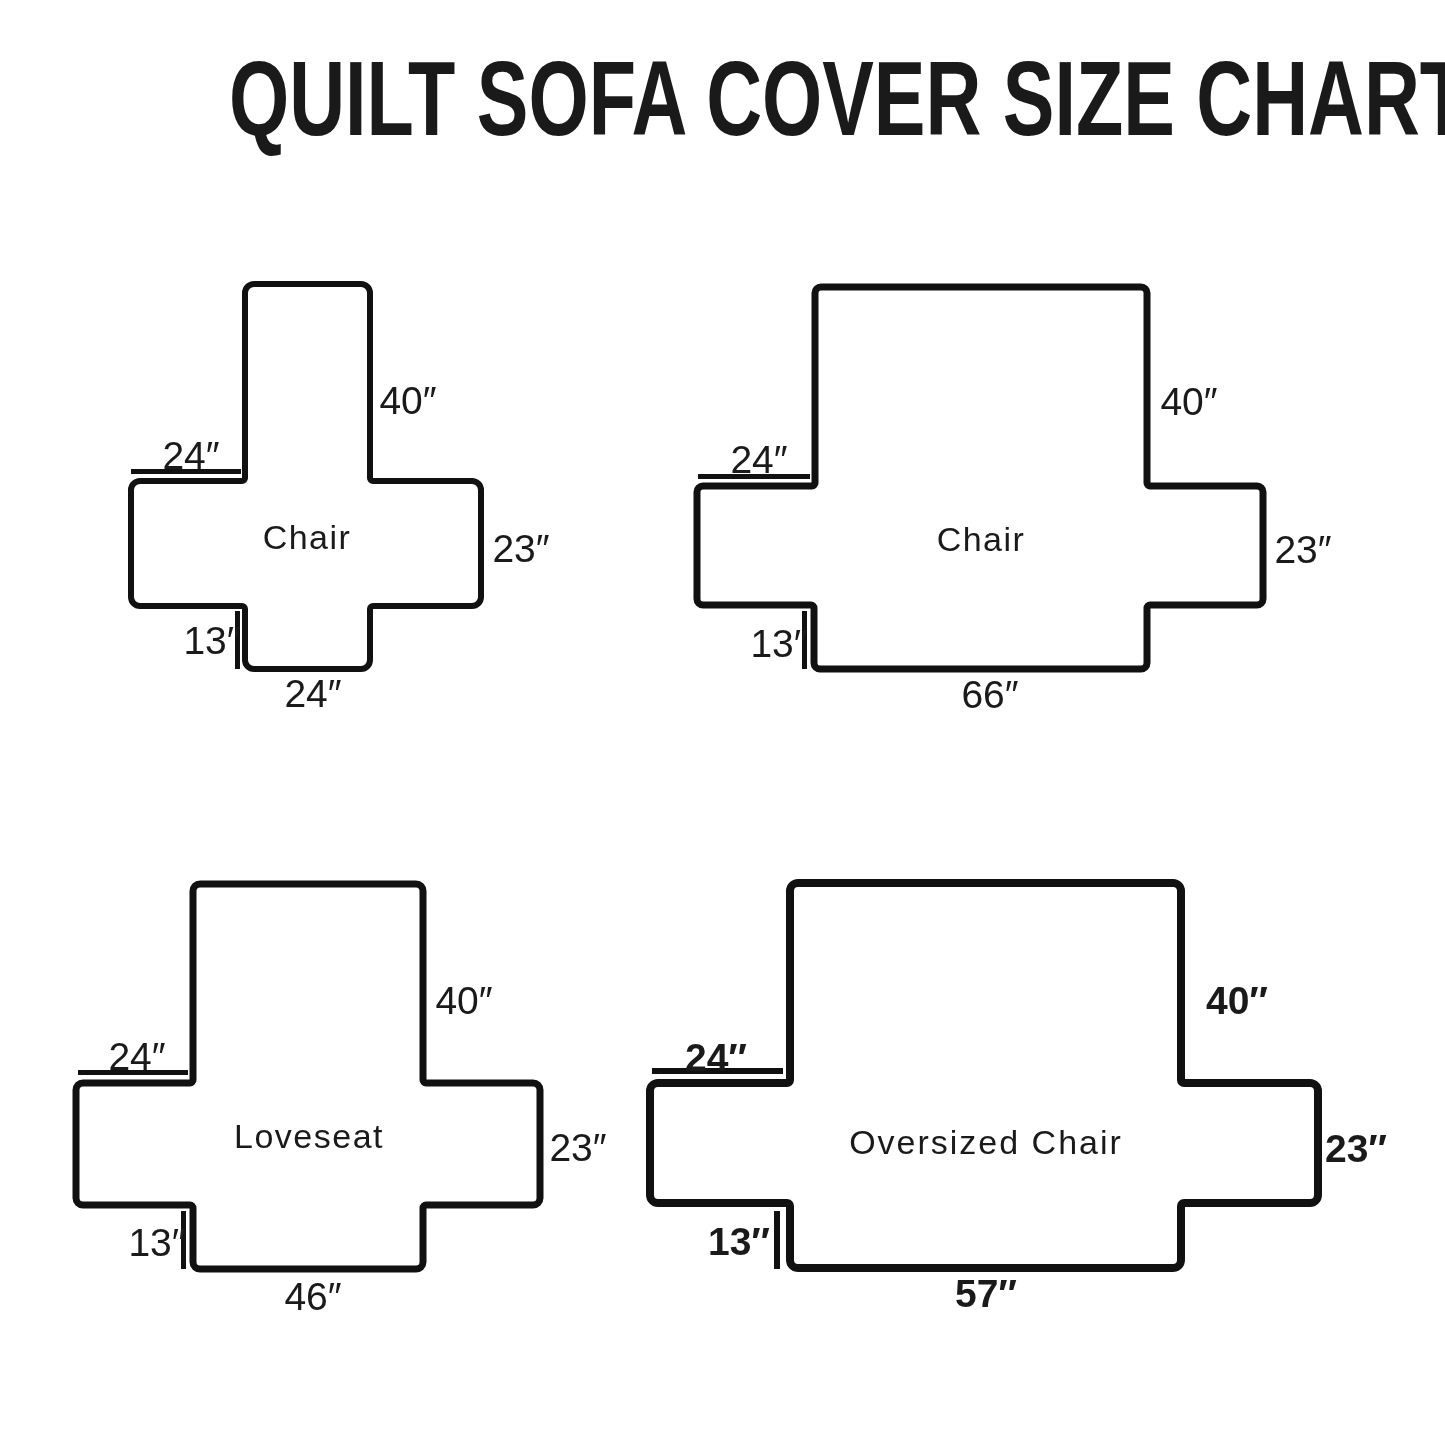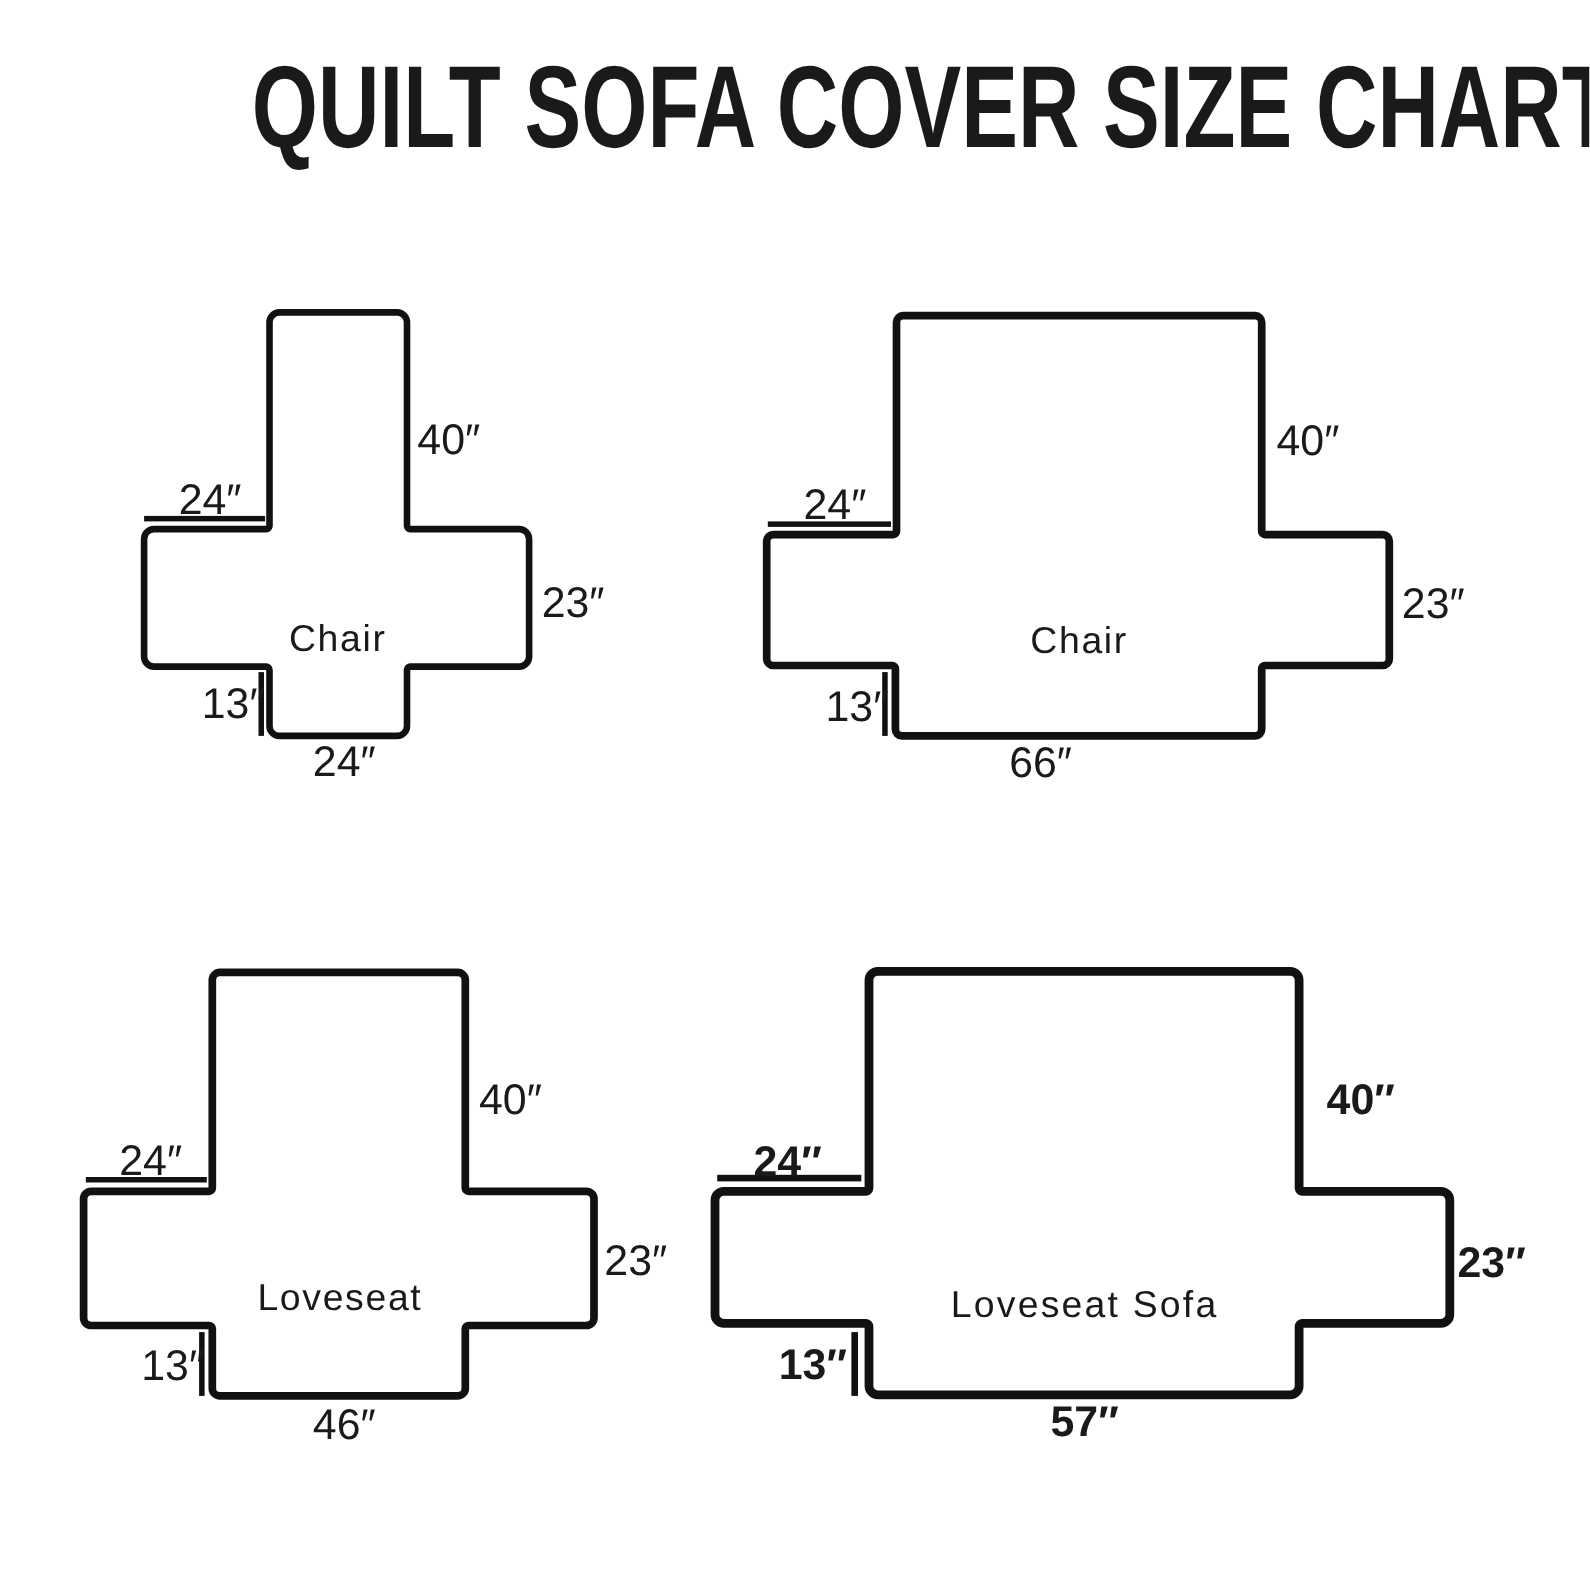--- a/index.html
+++ b/index.html
@@ -12,21 +12,21 @@
     font-size:106px;font-weight:700;line-height:1.15;white-space:nowrap;color:var(--text,#161616);
   }
   .title-inner{display:inline-block;transform:scaleX(0.73);transform-origin:center;}
   svg.shape{position:absolute;overflow:visible;}
   svg.shape path{fill:#ffffff;stroke:var(--outline,#111111);stroke-linejoin:round;}
   .label{
     position:absolute;transform:translate(-50%,-50%);white-space:nowrap;line-height:1;
   }
   .dim{font-size:39px;color:var(--text,#1c1c1c);}
   .dim.bold{font-weight:700;}
-  .name{font-size:34px;letter-spacing:1.5px;color:var(--text,#161616);margin-top:44px;}
+  .name{font-size:34px;letter-spacing:1.5px;color:var(--text,#161616);}
   .name.big{font-size:34px;letter-spacing:2px;}
   .dline{position:absolute;background:var(--outline,#111111);}
 </style>
 </head>
 <body>
 
 <div class="stage">
 
   <div class="title">
     <span class="title-inner">QUILT SOFA COVER SIZE CHART</span>
@@ -62,21 +62,21 @@
         L 9 321 A 6 6 0 0 1 3 315 L 3 208 A 6 6 0 0 1 9 202
         L 118 202 A 3 3 0 0 0 121 199 L 121 9 A 6 6 0 0 1 127 3 Z"></path>
     </svg>
     <div class="dline" style="left:698px;top:474px;width:112px;height:5px"></div>
     <div class="dline" style="left:802px;top:611px;width:5px;height:58px"></div>
     <div class="label name" style="left:981px;top:539px">Chair</div>
     <div class="label dim" style="left:1189px;top:401px">40″</div>
     <div class="label dim" style="left:759px;top:459px">24″</div>
     <div class="label dim" style="left:1303px;top:549px">23″</div>
     <div class="label dim" style="left:779px;top:643px">13″</div>
-    <div class="label dim" style="left:946px;top:694px">66″</div>
+    <div class="label dim" style="left:990px;top:694px">66″</div>
   </section>
 
   <section>
     <svg class="shape" style="left:73px;top:880px" width="470" height="392" viewBox="0 0 470 392">
       <path stroke-width="7" d="
         M 127 4 L 343 4 A 7 7 0 0 1 350 11 L 350 200 A 3 3 0 0 0 353 203
         L 460 203 A 7 7 0 0 1 467 210 L 467 318 A 7 7 0 0 1 460 325
         L 353 325 A 3 3 0 0 0 350 328 L 350 382 A 7 7 0 0 1 343 389
         L 127 389 A 7 7 0 0 1 120 382 L 120 328 A 3 3 0 0 0 117 325
         L 10 325 A 7 7 0 0 1 3 318 L 3 210 A 7 7 0 0 1 10 203
@@ -97,21 +97,21 @@
       <path stroke-width="8" d="
         M 154 6 L 529 6 A 8 8 0 0 1 537 14 L 537 203 A 3 3 0 0 0 540 206
         L 666 206 A 8 8 0 0 1 674 214 L 674 318 A 8 8 0 0 1 666 326
         L 540 326 A 3 3 0 0 0 537 329 L 537 383 A 8 8 0 0 1 529 391
         L 154 391 A 8 8 0 0 1 146 383 L 146 329 A 3 3 0 0 0 143 326
         L 14 326 A 8 8 0 0 1 6 318 L 6 214 A 8 8 0 0 1 14 206
         L 143 206 A 3 3 0 0 0 146 203 L 146 14 A 8 8 0 0 1 154 6 Z"></path>
     </svg>
     <div class="dline" style="left:652px;top:1068px;width:131px;height:6px"></div>
     <div class="dline" style="left:774px;top:1211px;width:6px;height:58px"></div>
-    <div class="label name big" style="left:986px;top:1142px">Loveseat Sofa</div>
+    <div class="label name big" style="left:986px;top:1142px">Oversized Chair</div>
     <div class="label dim bold" style="left:1237px;top:1000px">40″</div>
     <div class="label dim bold" style="left:716px;top:1057px">24″</div>
     <div class="label dim bold" style="left:1356px;top:1148px">23″</div>
     <div class="label dim bold" style="left:739px;top:1241px">13″</div>
     <div class="label dim bold" style="left:986px;top:1293px">57″</div>
   </section>
 
 </div>
 
 </body></html>

